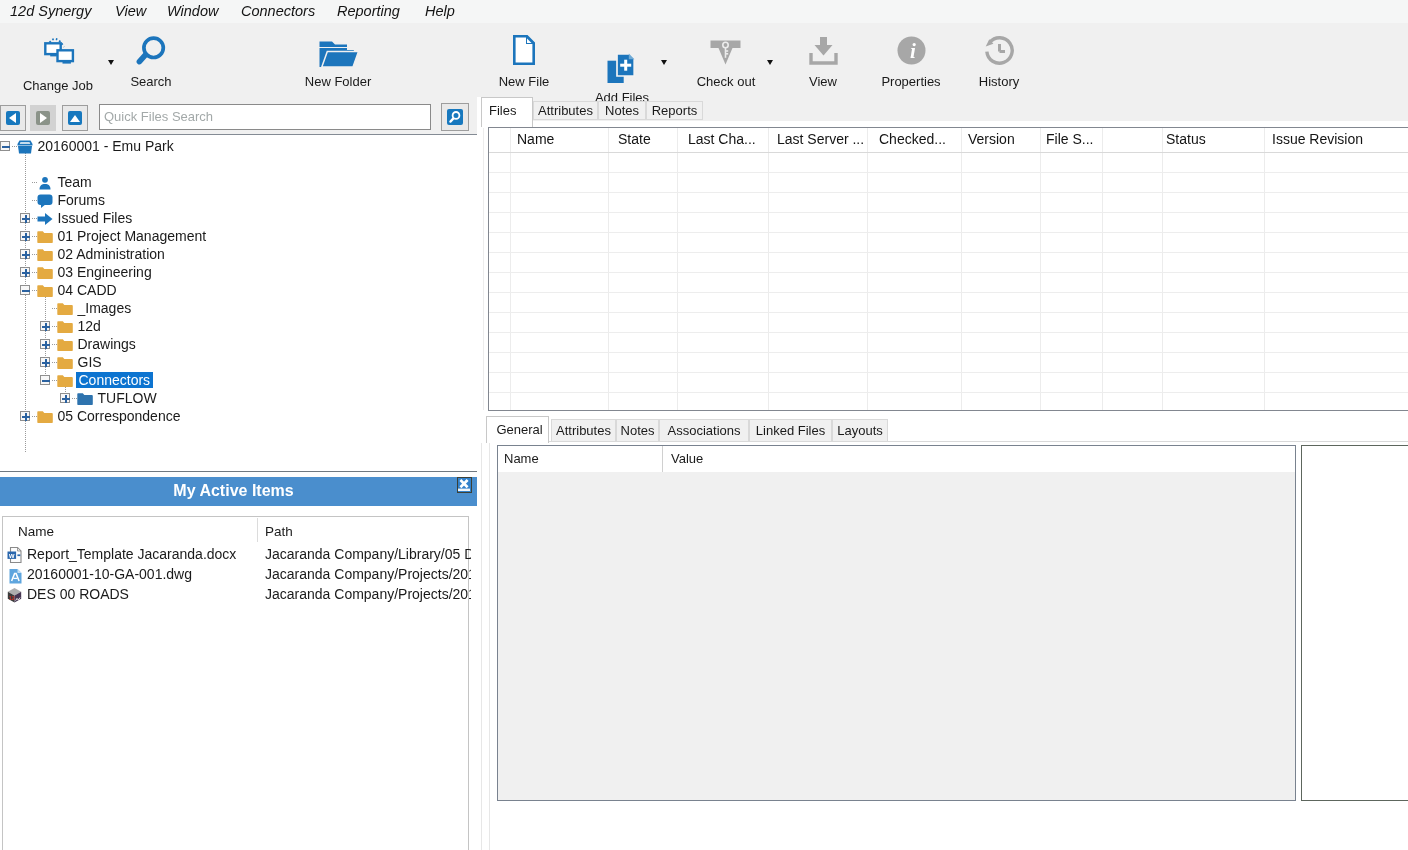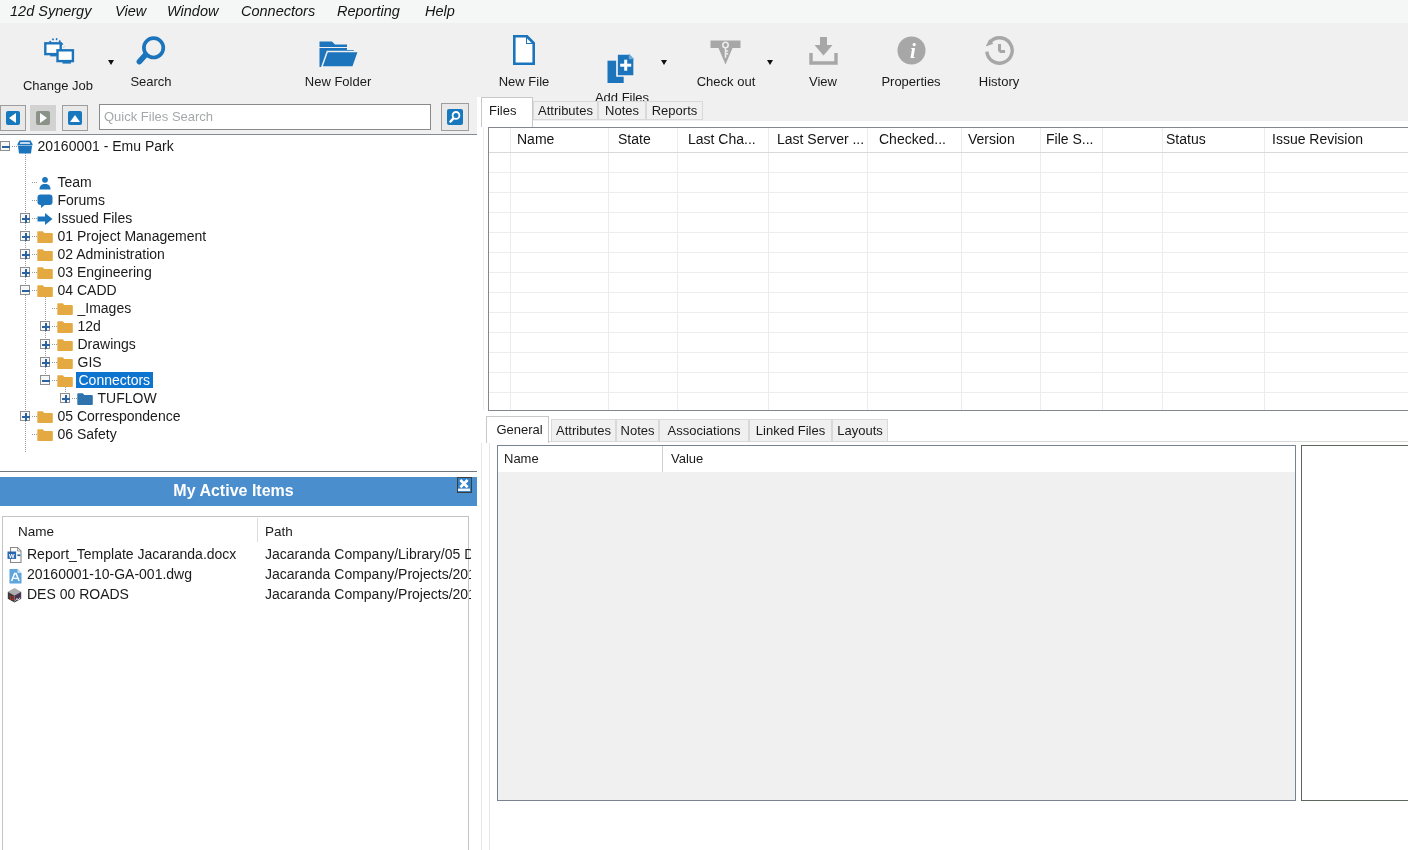--- a/index.html
+++ b/index.html
@@ -375,27 +375,20 @@
       <div class="trow" style="top:272px;left:0;width:476px">
         <div class="dot-h" style="left:32px;top:9px;width:5px"></div>
         <div class="exp" style="left:20px;top:4px">
           <div class="h"></div>
           <div class="v"></div>
         </div>
         <svg class="ticon" style="left:36.5px;top:2px;color:#e4aa41" width="16" height="13">
           <use href="#i-folder"></use>
         </svg>
         <span class="txt" style="left:57.5px">05 Correspondence</span>
-      </div>
-      <div class="trow" style="top:290px;left:0;width:476px">
-        <div class="dot-h" style="left:32px;top:9px;width:5px"></div>
-        <svg class="ticon" style="left:36.5px;top:2px;color:#e4aa41" width="16" height="13">
-          <use href="#i-folder"></use>
-        </svg>
-        <span class="txt" style="left:57.5px">06 Safety</span>
       </div>
     </div>
 
   <div style="position:absolute;left:0;top:472px;width:477px;height:5px;background:#fdfdfd"></div>
   <div id="mai-h">
       <div class="t">My Active Items</div>
     </div>
   <div id="mai-x">
     <svg width="12" height="13" viewBox="0 0 12 13" style="position:absolute;left:0;top:0">
       <line x1="2.4" y1="2" x2="9.6" y2="9.2" stroke="#fff" stroke-width="2.7"></line>

